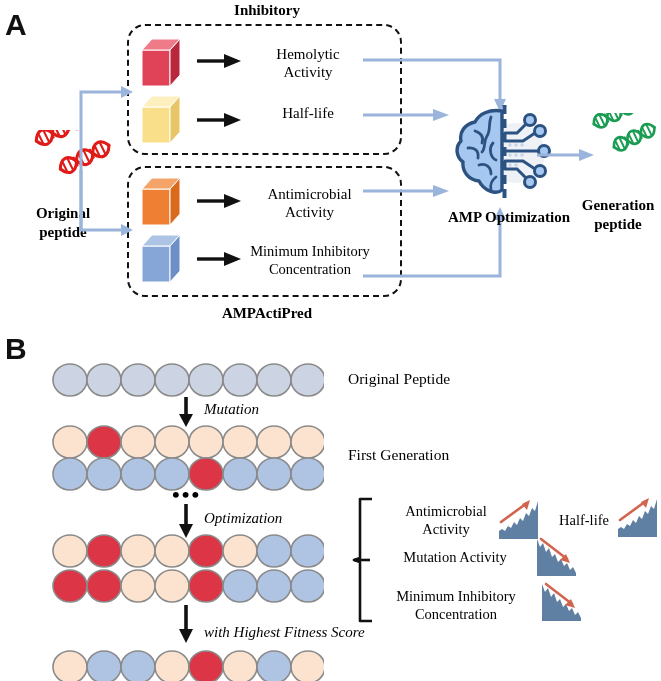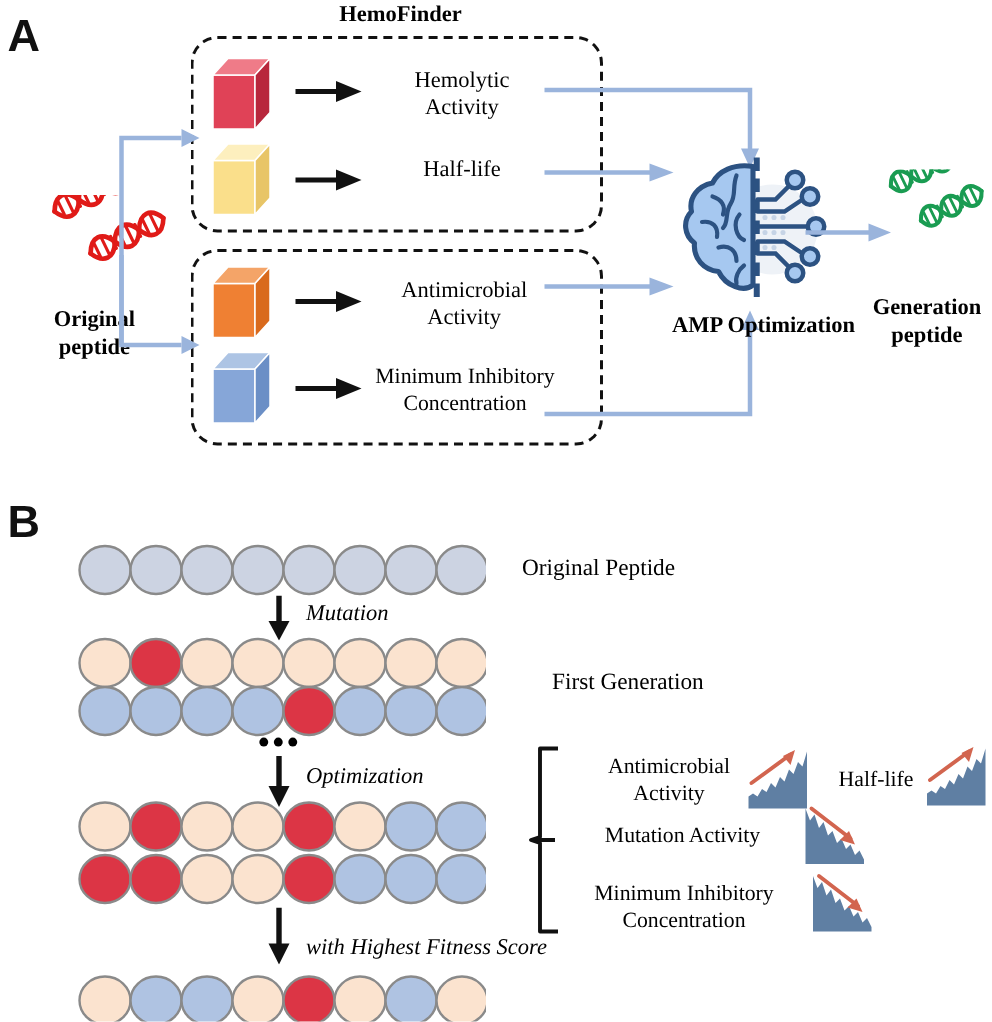--- a/index.html
+++ b/index.html
@@ -99,21 +99,22 @@
 
   .spark svg { display: block; }
 </style>
 </head>
 <body>
 
 <div class="abs" id="panelA">
 
   <div class="abs panel-letter" style="left:5px; top:10px;">A</div>
 
-  <div class="abs grp-title" style="left:127px; top:2px; width:280px;">HemoFinder</div>
+  <div class="abs grp-title" style="left:127px; top:2px; width:280px;">Inhibitory</div>
+  <div class="abs grp-title" style="left:127px; top:305px; width:280px;">AMPActiPred</div>
 
   <div class="abs dashed-box" style="left:127px; top:24px; width:275px; height:131px;"></div>
   <div class="abs dashed-box" style="left:127px; top:166px; width:275px; height:131px;"></div>
 
   <div class="abs" style="left:28px; top:130px;">
     <svg width="92" height="65" viewBox="0 0 92 65">
       <g stroke="#e01b18" fill="none" stroke-linecap="round">
 
         <g transform="translate(4,2) rotate(-26)">
           <path d="M0,10 C5,0 13,0 18,10 C23,20 31,20 36,10 C41,0 49,0 54,10" stroke-width="3.1"></path>
@@ -400,21 +401,21 @@
         <ellipse cx="52" cy="18" rx="17" ry="16" fill="#afc3e2"></ellipse>
         <ellipse cx="86" cy="18" rx="17" ry="16" fill="#afc3e2"></ellipse>
         <ellipse cx="120" cy="18" rx="17" ry="16" fill="#afc3e2"></ellipse>
         <ellipse cx="154" cy="18" rx="17" ry="16" fill="#dc3545"></ellipse>
         <ellipse cx="188" cy="18" rx="17" ry="16" fill="#afc3e2"></ellipse>
         <ellipse cx="222" cy="18" rx="17" ry="16" fill="#afc3e2"></ellipse>
         <ellipse cx="256" cy="18" rx="17" ry="16" fill="#afc3e2"></ellipse>
       </g>
     </svg>
   </div>
-  <div class="abs row-label" style="left:348px; top:116px;margin-left:20px;">First Generation</div>
+  <div class="abs row-label" style="left:348px; top:116px;">First Generation</div>
 
   <div class="abs dots" style="left:172px; top:154px;">•••</div>
 
   <div class="abs" style="left:177px; top:174px;">
     <svg width="18" height="34" viewBox="0 0 18 34">
       <line x1="9" y1="0" x2="9" y2="22" stroke="#111" stroke-width="3.6"></line>
       <polygon points="2,20 9,34 16,20" fill="#111"></polygon>
     </svg>
   </div>
   <div class="abs italic-lbl" style="left:204px; top:180px;text-align:right;">Optimization</div>

